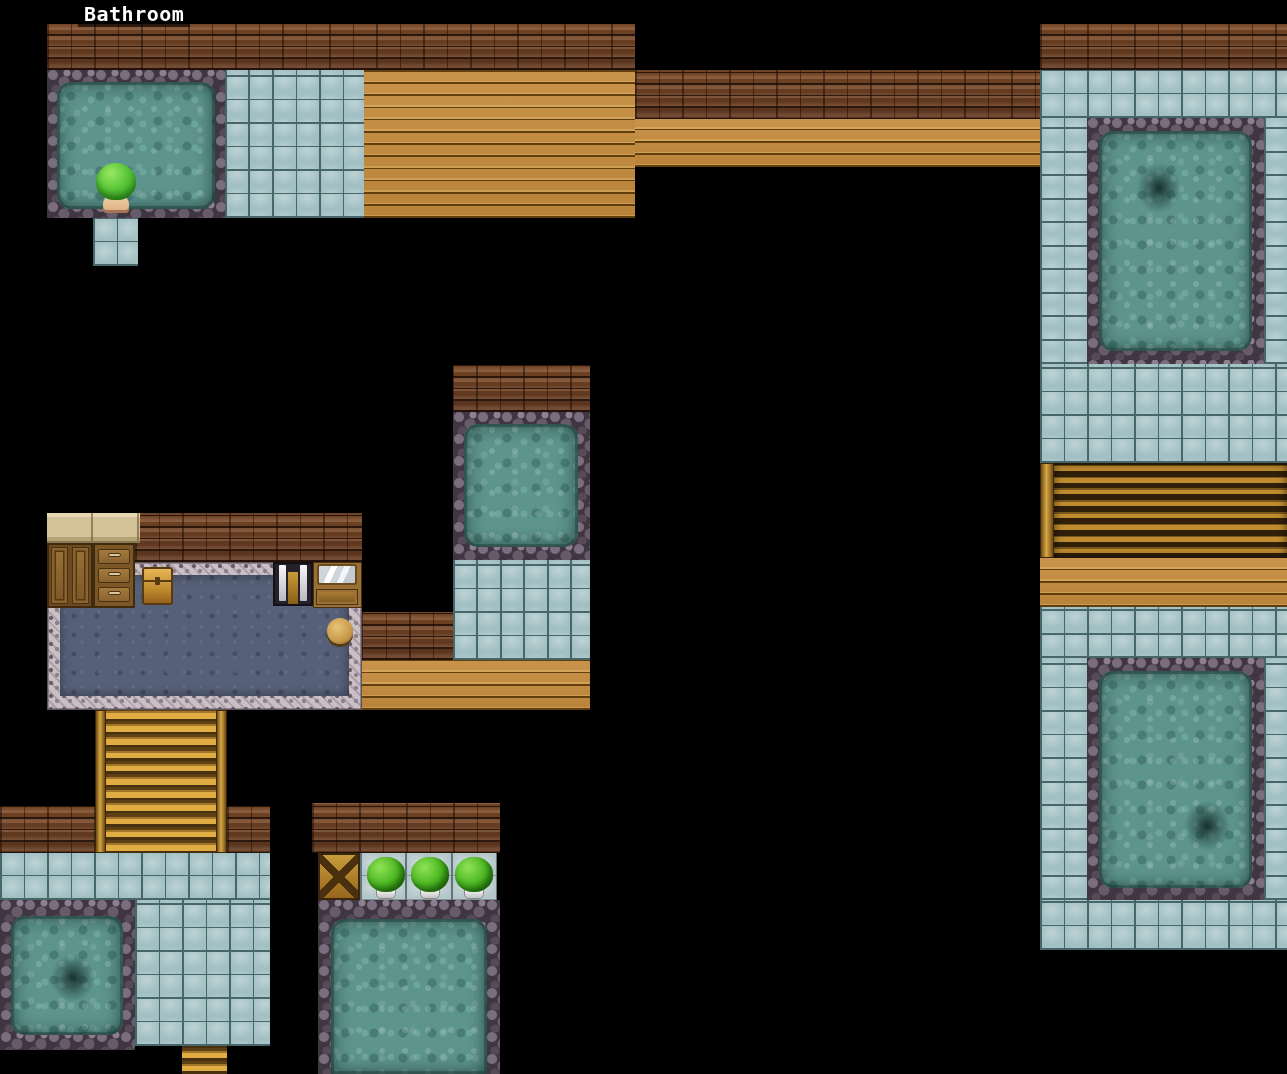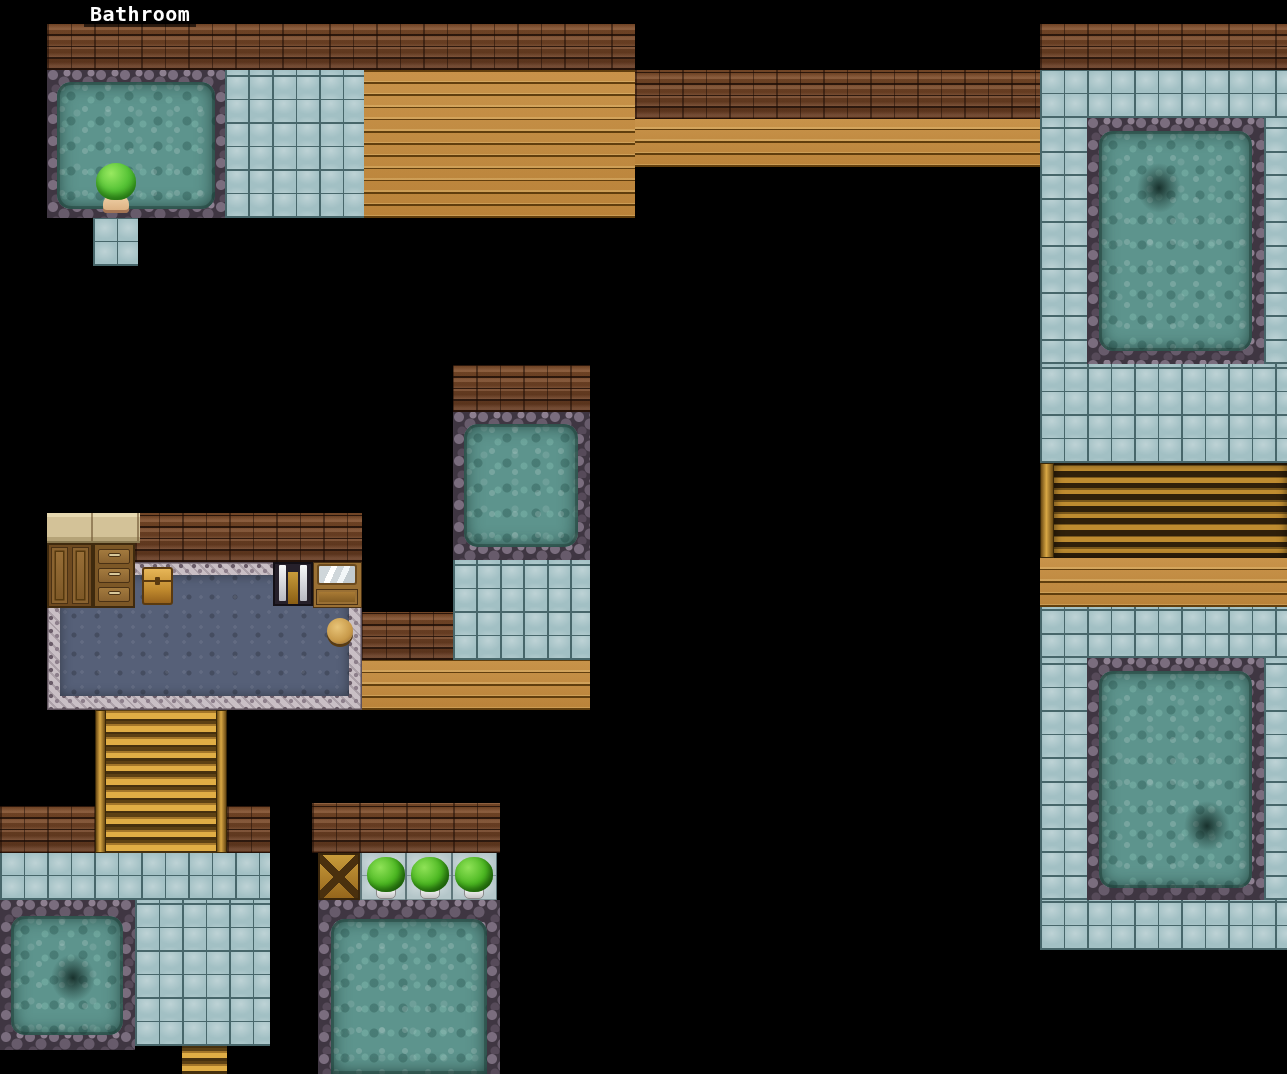--- a/index.html
+++ b/index.html
@@ -79,21 +79,21 @@
   .carpet-inner{
     background-color:#566078;
     background-image:
       radial-gradient(circle at 5px 7px, rgba(255,255,255,.07) 0 1.5px, rgba(0,0,0,0) 2px),
       radial-gradient(circle at 14px 3px, rgba(0,0,0,.20) 0 2px, rgba(0,0,0,0) 3px);
     background-size:17px 15px,23px 19px;
     box-shadow:inset 0 0 12px rgba(0,0,0,.4);
   }
   .drain{background:radial-gradient(closest-side, rgba(12,32,28,.85), rgba(12,32,28,.35) 55%, rgba(12,32,28,0));border-radius:50%;}
   #loc-label{
-    left:84px;top:1px;height:26px;line-height:26px;padding:0 6px;
+    left:78px;top:1px;height:26px;line-height:26px;padding:0 6px;
     color:#ffffff;font-family:"DejaVu Sans Mono",monospace;font-size:20px;font-weight:bold;
     text-shadow:1.5px 1.5px 0 #000,-1px -1px 0 #000,1px -1px 0 #000,-1px 1px 0 #000;
     letter-spacing:0.5px;background:rgba(0,0,0,.65);
   }
   .towel{background:linear-gradient(180deg,#f7f7f7,#b9b9c2);border-radius:1px;}
   .drawer{background:linear-gradient(#a37a3e,#8a6330);border:1.5px solid #4a3114;border-radius:2px;}
   .handle{background:#d9c99c;border:1px solid #4a3114;border-radius:2px;}
   .bush-top{border-radius:48%;
     background:radial-gradient(circle at 35% 30%, #8fe257, #4cb822 50%, #2e8410 85%, #1f6308);
     background-size:100% 100%;box-shadow:inset -3px -4px 6px rgba(12,60,4,.6);}

